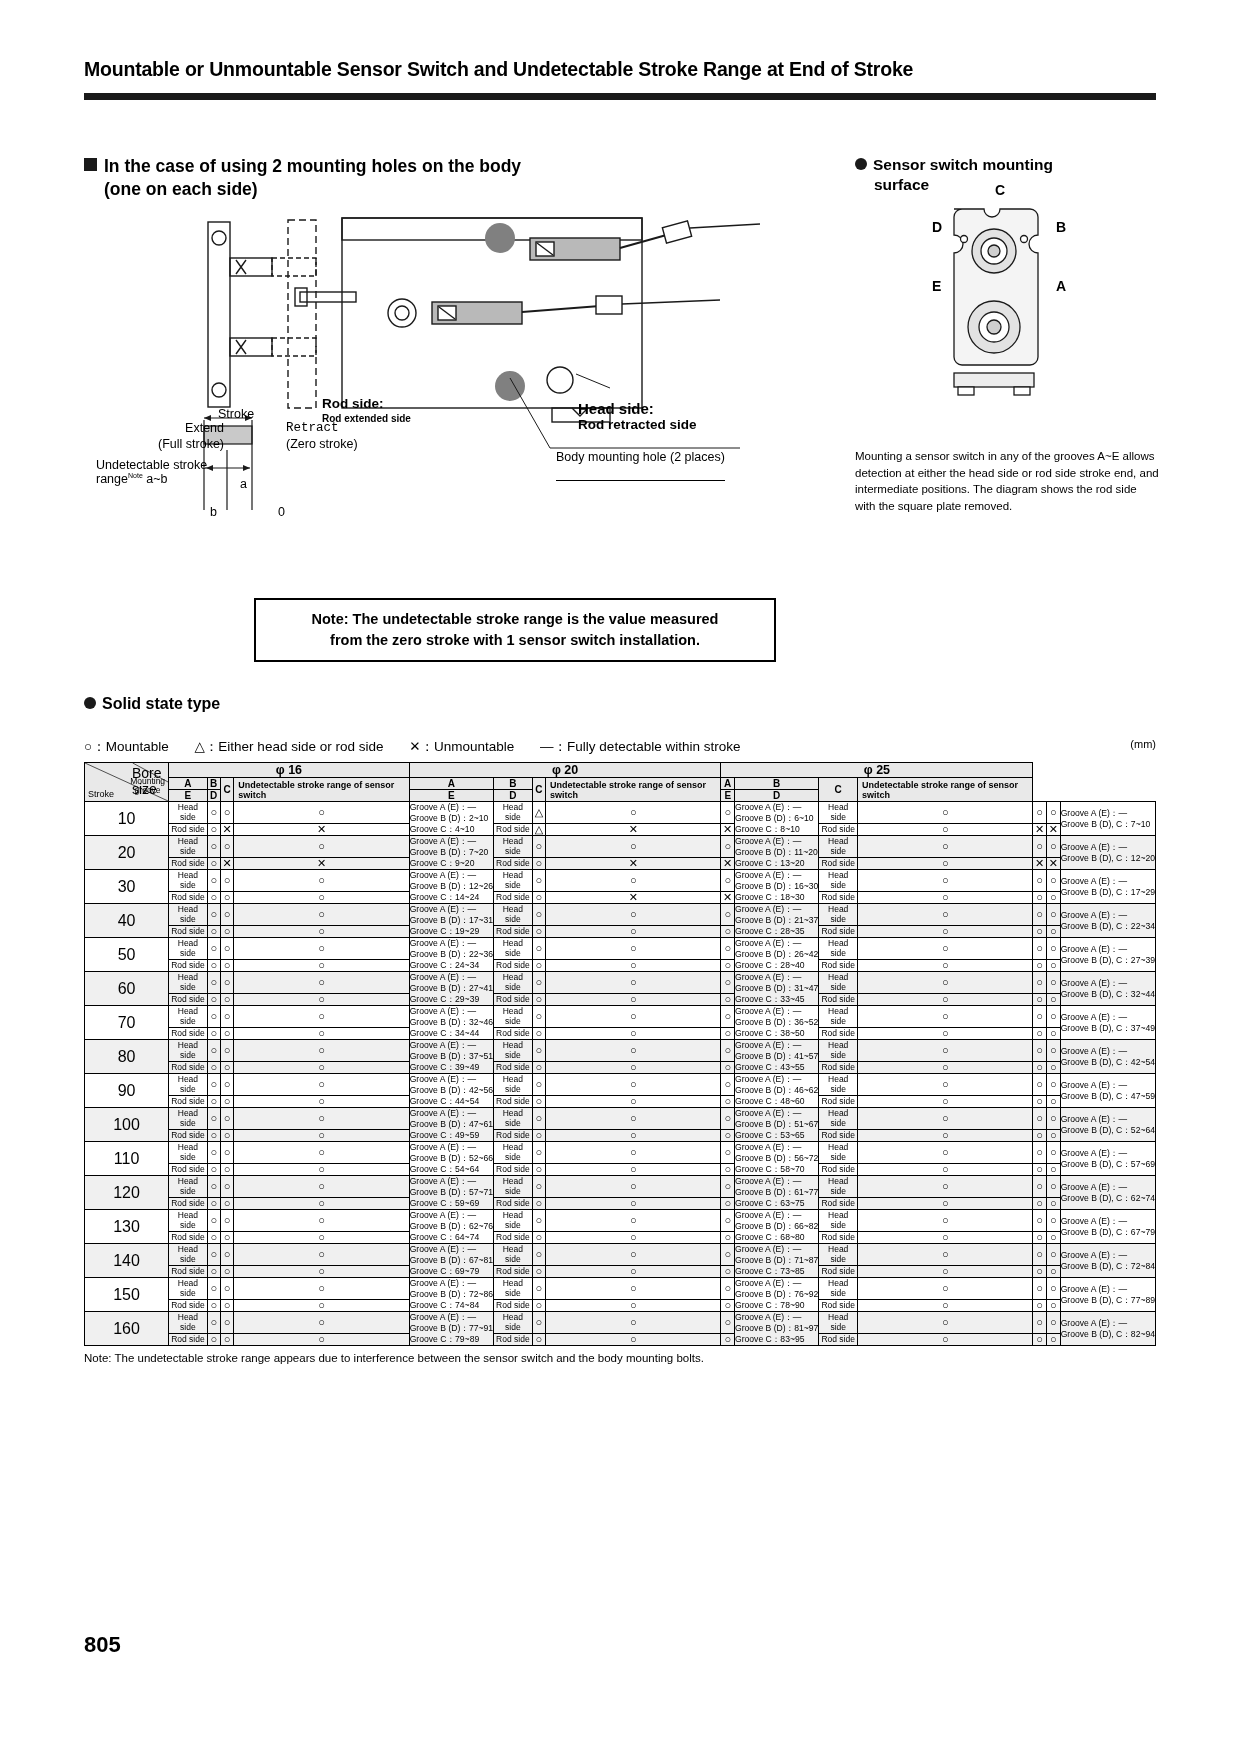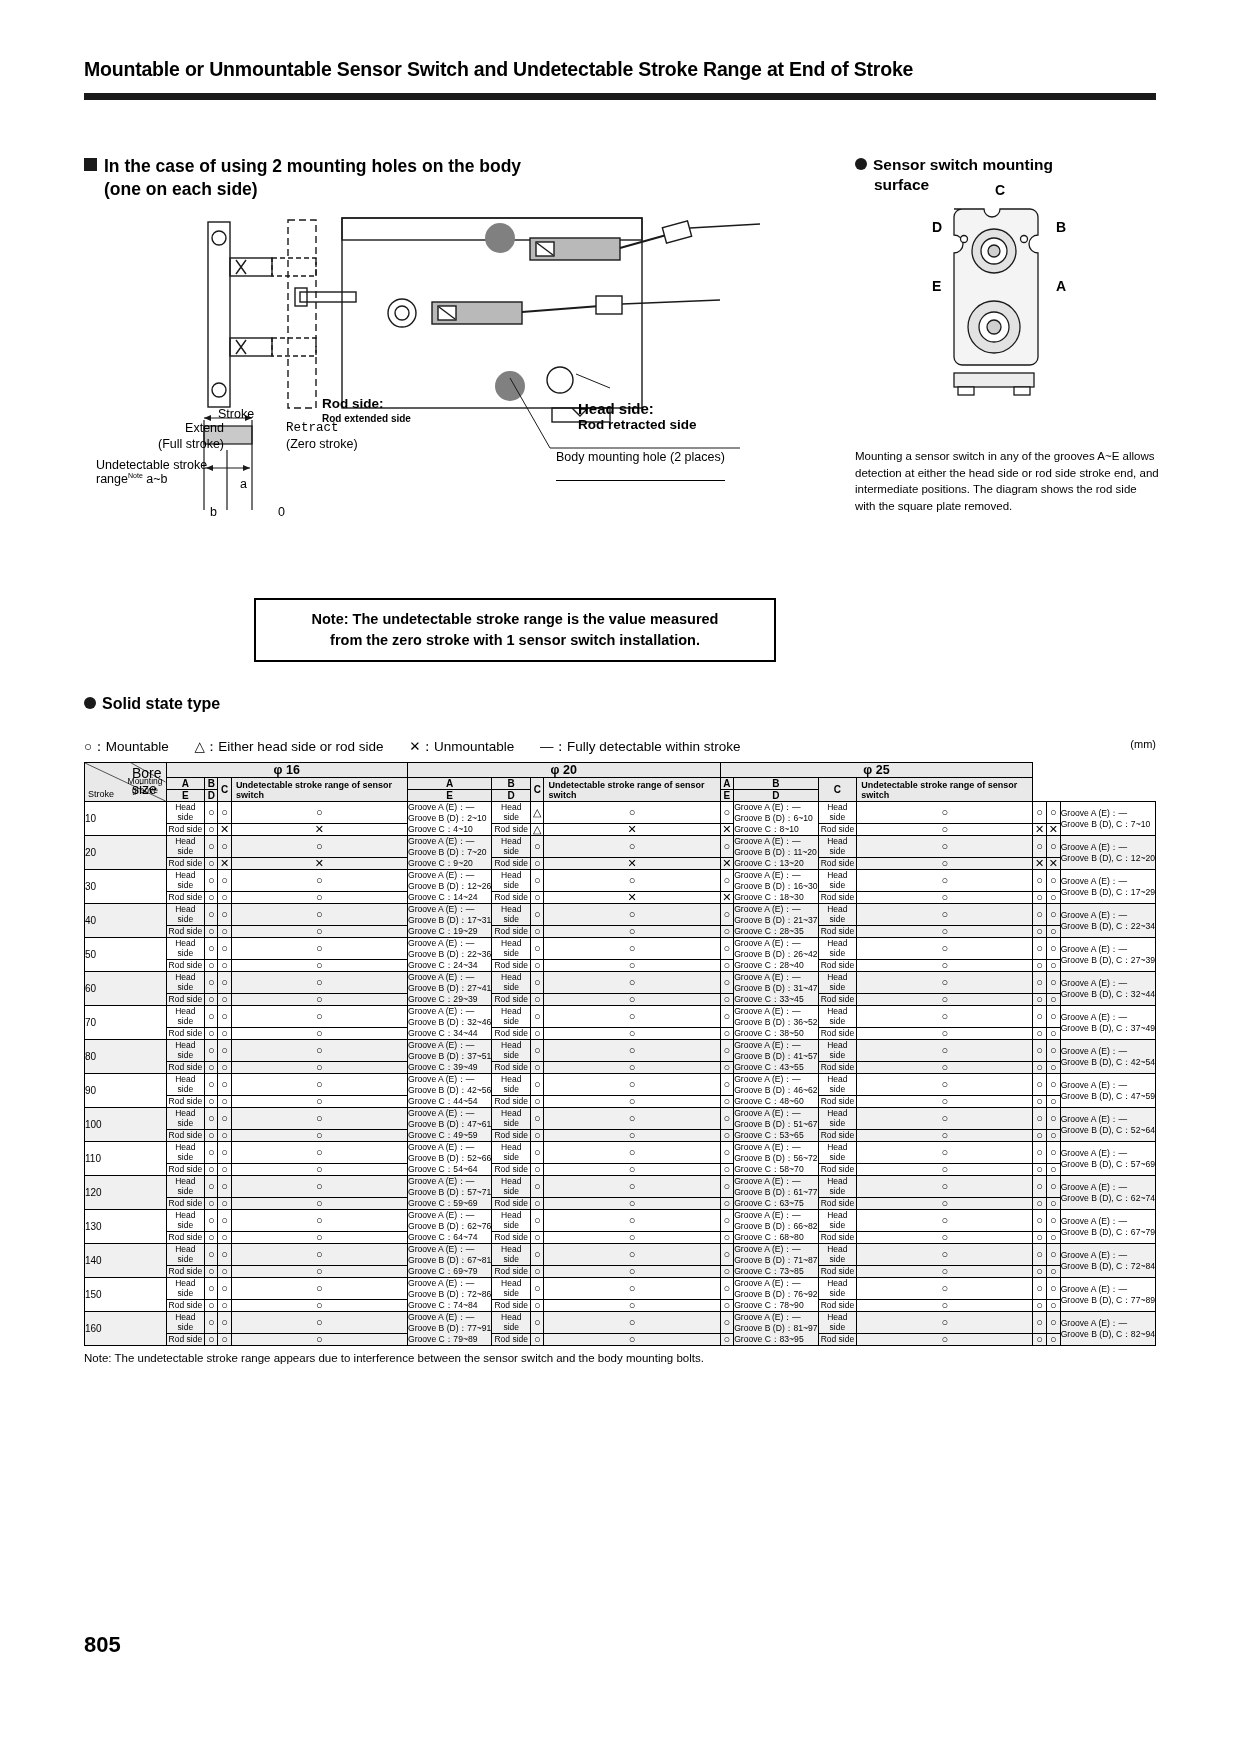--- a/index.html
+++ b/index.html
@@ -98,21 +98,21 @@
   .hdr { background:#e9e9e9; font-weight:normal; }
   .bore { text-align:center; font-weight:bold; font-size:12.5px; padding:3px 0; }
   .cornercell { position:relative; height:34px; width:108px; }
   .cornercell .bs { position:absolute; left:3px; top:2px; font-size:14px;padding-left:44px; }
   .cornercell .mg { position:absolute; right:3px; top:2px; font-size:8.5px; text-align:center; line-height:1.05;margin-top:12px;}
   .cornercell .st { position:absolute; left:3px; bottom:2px; font-size:9px; }
   .cornercell .diag { position:absolute; left:0; top:0; width:100%; height:100%; }
 
   .abc td { text-align:center; font-weight:bold; font-size:10px; padding:0; }
   .sidecol { width:46px; text-align:center; font-size:8.5px; background:#fff; }
-  .strokecol { width:62px; text-align:left; font-size:10px; }
+  .strokecol { width:62px; text-align:center; font-size:16px; }
   .mark { width:15px; text-align:center; font-size:11px; line-height:1; padding:0; }
   .rangecell { padding:2px 4px; font-size:8.6px; line-height:1.28; }
   .rangecell div { white-space:nowrap; }
   .shade { background:#f0f0f0; }
 
   .tbl-note {
     position:absolute; left:84px; top:1352px; width:1072px; font-size:11.5px;
   }
   .pageno {
     position:absolute; left:84px; top:1632px; font-size:22px; font-weight:bold;

